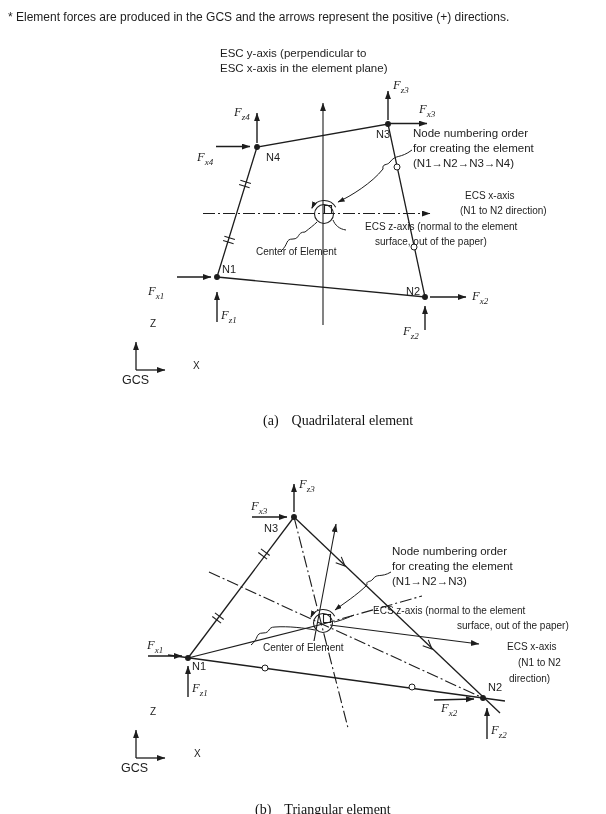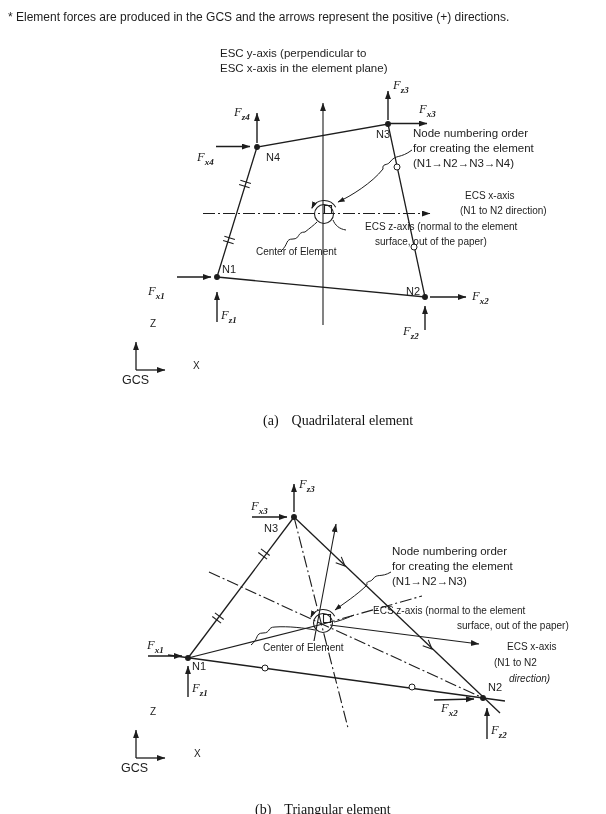--- a/index.html
+++ b/index.html
@@ -4,21 +4,21 @@
 <style>
   html,body{margin:0;padding:0;background:#ffffff;}
   .page{position:relative;width:606px;height:814px;background:#ffffff;overflow:hidden;
         font-family:"Liberation Sans",sans-serif;color:#1d1d1d;}
   .art{position:absolute;left:0;top:0;}
   .lbl{position:absolute;font-size:11.5px;line-height:15px;white-space:nowrap;color:#1d1d1d;}
   .note{position:absolute;left:8px;top:10px;font-size:12px;white-space:nowrap;}
   .nlbl{position:absolute;font-size:11px;white-space:nowrap;}
   .flabel{position:absolute;font-family:"Liberation Serif",serif;font-style:italic;
           font-size:12.5px;white-space:nowrap;}
-  .flabel sub{font-size:9px;font-style:italic;font-weight:bold;}
+  .flabel sub{font-size:9px;font-style:italic;}
   .axlbl{position:absolute;font-size:10px;white-space:nowrap;padding-left:20px;}
   .gcsname{position:absolute;font-size:12.5px;white-space:nowrap;}
   .cap{position:absolute;font-family:"Liberation Serif",serif;font-size:14px;white-space:nowrap;color:#111;margin-top:24px;}
   .cap .captxt{margin-left:13px;}
   svg line,svg path,svg polygon,svg circle,svg rect{vector-effect:non-scaling-stroke;}
 </style>
 </head>
 <body>
 
 <div class="page">
@@ -197,22 +197,22 @@
   <div class="lbl" style="left:392px;top:544px;">
     <div>Node numbering order</div>
     <div>for creating the element</div>
     <div>(N1→N2→N3)</div>
   </div>
 
   <div class="axlbl" style="left:353px;top:605px;">ECS z-axis (normal to the element</div>
   <div class="axlbl" style="left:437px;top:620px;">surface, out of the paper)</div>
 
   <div class="axlbl" style="left:487px;top:641px;">ECS x-axis</div>
-  <div class="axlbl" style="left:474px;top:657px;">(N1 to N2</div>
-  <div class="axlbl" style="left:489px;top:673px;font-style:italic;">direction)</div>
+  <div class="axlbl" style="left:498px;top:657px;">(N1 to N2</div>
+  <div class="axlbl" style="left:489px;top:673px;">direction)</div>
 
   <div class="axlbl" style="left:243px;top:642px;">Center of Element</div>
 
   <div class="nlbl" style="left:192px;top:660px;">N1</div>
   <div class="nlbl" style="left:488px;top:681px;">N2</div>
   <div class="nlbl" style="left:264px;top:522px;">N3</div>
 
   <span class="flabel" style="left:299px;top:477px;"><span>F</span><sub>z3</sub></span>
   <span class="flabel" style="left:251px;top:499px;"><span>F</span><sub>x3</sub></span>
   <span class="flabel" style="left:147px;top:638px;"><span>F</span><sub>x1</sub></span>

